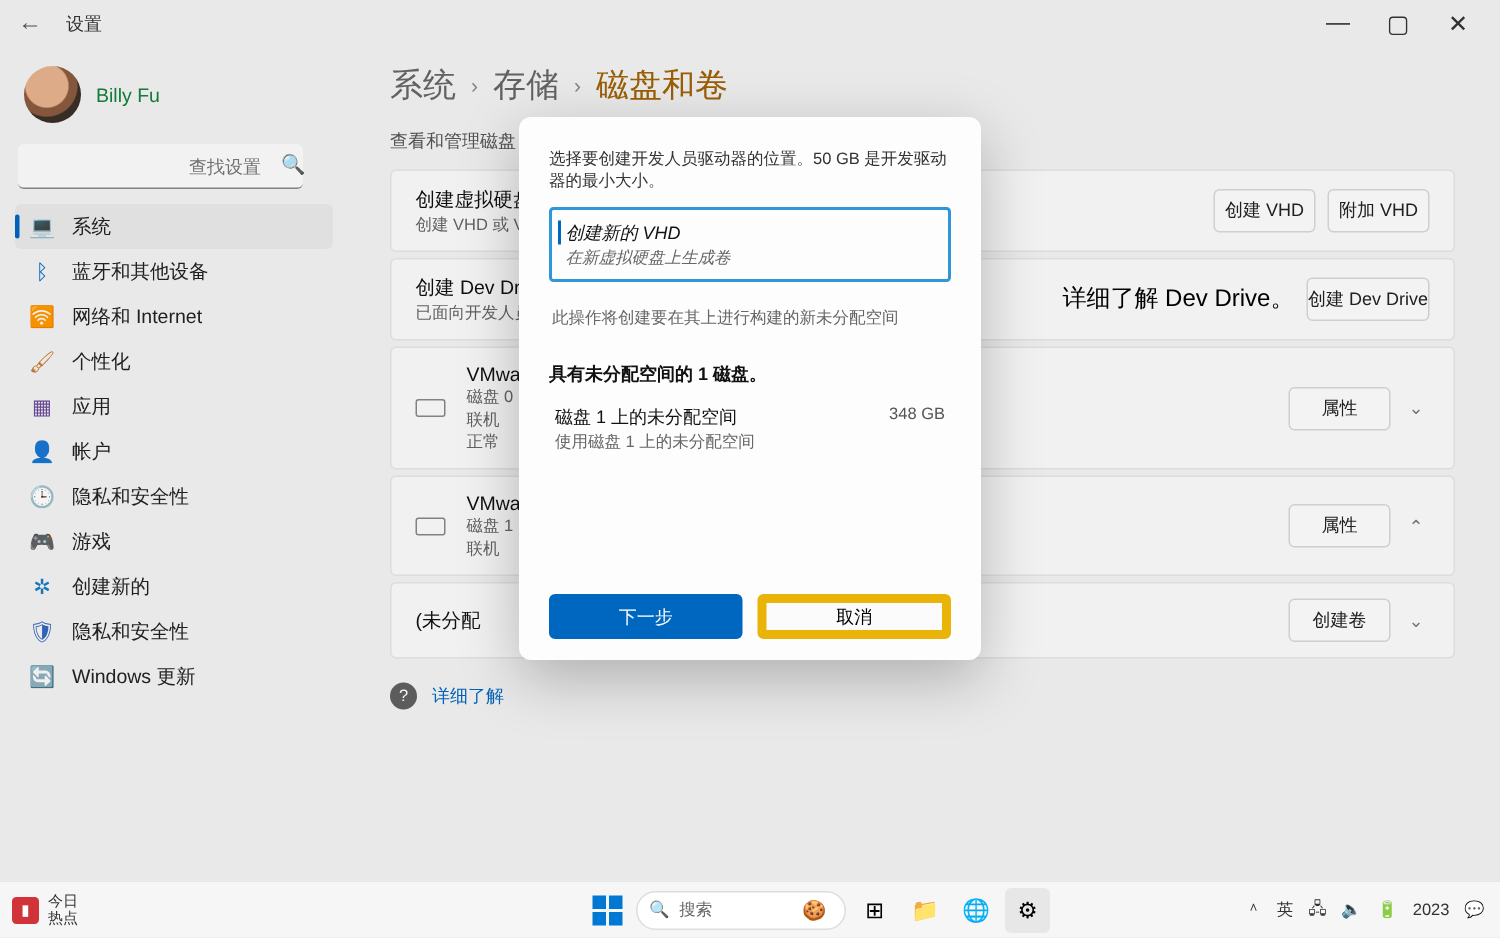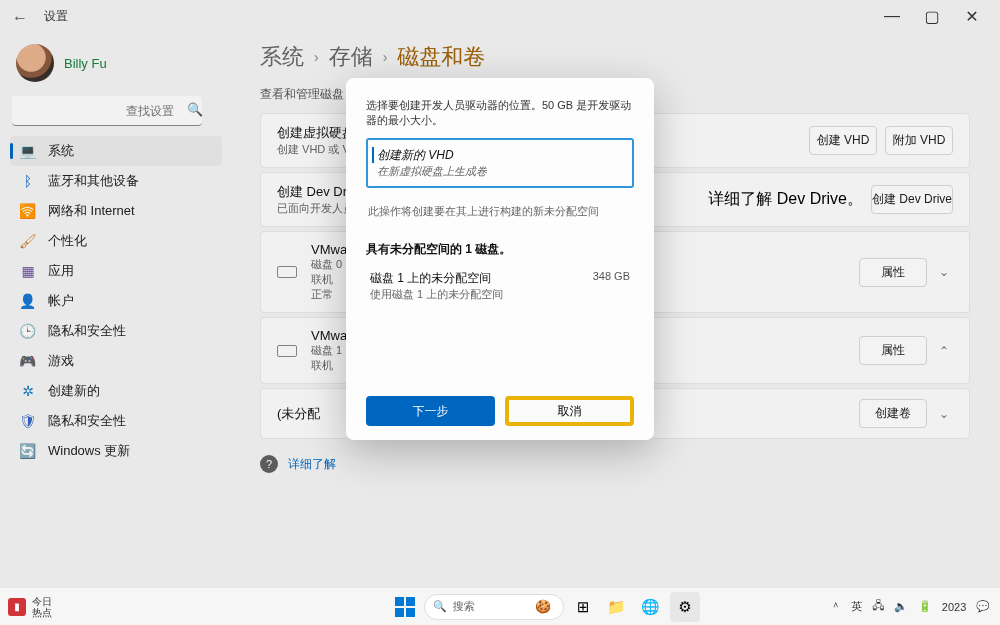--- a/index.html
+++ b/index.html
@@ -59,21 +59,21 @@
 .opt.selected { border: 2px solid #2f97d8; padding: 7px 9px; position: relative; font-style: italic; }
 .opt.selected::before { content:""; position:absolute; left:4px; top:7px; width:2px; height:16px; background:#0067c0; }
 .opt .ot { font-size: 12px; color: #111; }
 .opt .od { font-size: 11px; color: #666; }
 .sec-title { font-size: 12px; font-weight: 600; color: #111; margin: 6px 0 6px; }
 .diskopt { padding: 6px 4px; }
 .diskopt .dt { font-size: 12px; color: #111; }
 .diskopt .dd { font-size: 11px; color: #666; }
 .diskopt .sz { float: right; font-size: 11px; color: #555; }
 .mbtns { display: flex; gap: 10px; margin-top: 88px; }
-.mbtn { flex: 1; height: 30px; border-radius: 4px; border: 4px solid #eab308; background: #fbfbfb; font-size: 12px; cursor: pointer; }
+.mbtn { flex: 1; height: 30px; border-radius: 4px; border: 6px solid #eab308; background: #fbfbfb; font-size: 12px; cursor: pointer; }
 .mbtn.primary { background: #0067c0; color: #fff; border-color: #0067c0; }
 
 
 .taskbar { position: absolute; bottom: 0; left: 0; right: 0; height: 38px; background: #f6f6f6; border-top: 1px solid #e6e6e6; display: flex; align-items: center; }
 .taskbar .left-w { display: flex; align-items: center; gap: 6px; padding-left: 8px; width: 260px; }
 .badge { width: 18px; height: 18px; background:#d13438; border-radius:3px; color:#fff; font-size:10px; display:flex;align-items:center;justify-content:center;}
 .wtxt { font-size: 10px; color:#333; line-height:11px; }
 .taskbar .center { flex: 1; display: flex; align-items: center; justify-content: center; gap: 4px; }
 .tb-search { display:flex; align-items:center; gap:6px; background:#fff; border:1px solid #ddd; border-radius:14px; height:26px; padding:0 12px 0 8px; font-size:11px; color:#666; min-width:140px;}
 .tb-search .emoji { margin-left:auto; font-size:13px;}

